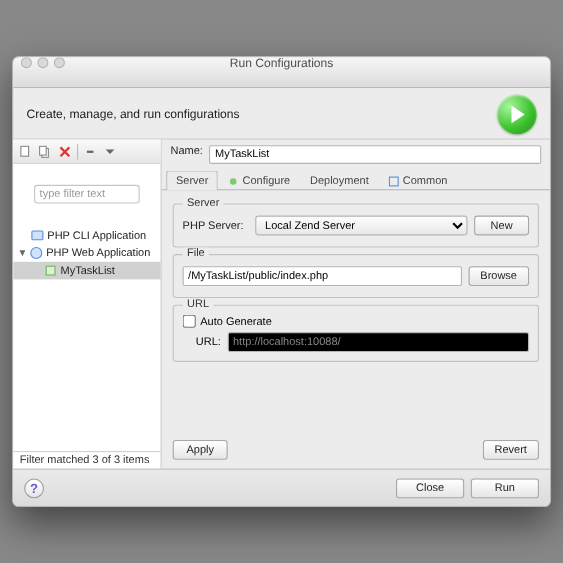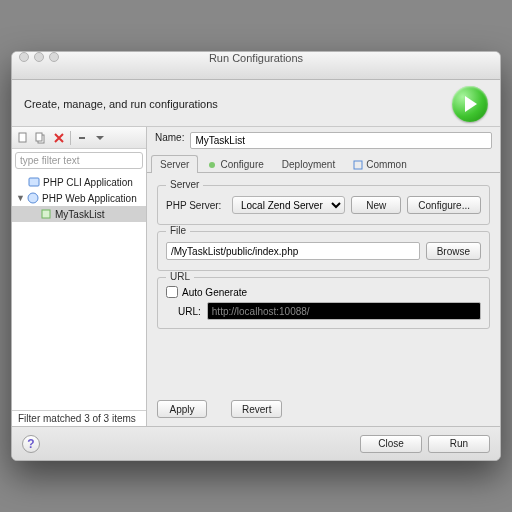--- a/index.html
+++ b/index.html
@@ -12,21 +12,21 @@
 .header{display:flex;align-items:center;justify-content:space-between;padding:6px 12px 4px;border-bottom:1px solid #c9c9c9}
 .header-title{font-size:11px;font-weight:normal;color:#222}
 .run-icon{width:36px;height:36px;border-radius:50%;background:radial-gradient(circle at 30% 30%,#a8f59e,#3fc42f 55%,#1d8f10);box-shadow:inset 0 1px 2px rgba(255,255,255,.6),0 1px 2px rgba(0,0,0,.3);position:relative}
 .run-icon::after{content:"";position:absolute;left:13px;top:10px;border-left:12px solid #fff;border-top:8px solid transparent;border-bottom:8px solid transparent}
 .body{flex:1;display:flex}
 .sidebar{width:135px;background:#fff;border-right:1px solid #c2c2c2;display:flex;flex-direction:column}
 .toolbar{height:22px;border-bottom:1px solid #cfcfcf;background:linear-gradient(#fafafa,#e5e5e5);display:flex;align-items:center;gap:4px;padding:0 4px}
 .tbtn{width:14px;height:14px;display:flex;align-items:center;justify-content:center;border-radius:2px}
 .tbtn svg{width:12px;height:12px}
 .tsep{width:1px;height:14px;background:#bdbdbd}
-.filter{margin:3px;padding:2px 4px;border:1px solid #c5c5c5;border-radius:3px;color:#999;font-size:10px;background:#fff}
+.filter{margin:19px;padding:2px 4px;border:1px solid #c5c5c5;border-radius:3px;color:#999;font-size:10px;background:#fff}
 .tree{flex:1;padding:2px 0;font-size:10px;color:#222}
 .node{display:flex;align-items:center;height:16px;padding-left:4px;gap:3px}
 .arrow{width:8px;text-align:center;color:#6a6a6a;font-size:9px}
 .node-icon{width:12px;height:12px;display:flex;align-items:center;justify-content:center}
 .sel{background:#d1d1d1}
 .indent1{padding-left:16px}
 .indent2{padding-left:28px}
 .content{flex:1;background:#ececec;display:flex;flex-direction:column}
 .namerow{display:flex;align-items:flex-start;gap:6px;padding:5px 8px}
 .namerow label{font-size:10px;color:#222}
@@ -42,21 +42,21 @@
 .row-label{width:60px;font-size:10px;color:#222}
 select{flex:1;height:18px;border:1px solid #b5b5b5;border-radius:3px;background:linear-gradient(#fdfdfd,#e8e8e8);font-size:10px;padding:0 4px}
 .btn{height:18px;padding:0 10px;border:1px solid #a8a8a8;border-radius:3px;background:linear-gradient(#fff,#e6e6e6);font-size:10px;color:#222;min-width:50px}
 .txt{flex:1;height:18px;border:1px solid #b5b5b5;border-radius:2px;padding:0 4px;font-size:10px;background:#fff}
 .txt[disabled]{background:#000000;color:#888}
 .chk{display:flex;align-items:center;gap:4px;font-size:10px;margin-bottom:4px}
 .chk input{width:12px;height:12px}
 .urlrow{display:flex;align-items:center;gap:6px;padding-left:12px}
 .urlrow .txt:first-of-type{flex:1.1}
 .urlrow .txt:last-of-type{flex:1}
-.panel-actions{display:flex;justify-content:flex-start;gap:24px;padding:4px 10px 8px}
+.panel-actions{display:flex;justify-content:space-between;gap:24px;padding:4px 10px 8px}
 .footer{height:34px;border-top:1px solid #bfbfbf;background:linear-gradient(#eaeaea,#dcdcdc);display:flex;align-items:center;justify-content:space-between;padding:0 10px}
 .help{width:18px;height:18px;border-radius:50%;border:1px solid #a0a0a0;background:linear-gradient(#fff,#e5e5e5);display:flex;align-items:center;justify-content:center;color:#6a5acd;font-weight:bold;font-size:12px}
 .footer-right{display:flex;gap:6px}
 .status{font-size:10px;color:#333;padding:2px 6px}
 .border-top{border-top:1px solid #d0d0d0}
 </style>
 </head>
 <body>
 
 <div class="window">
@@ -161,21 +161,20 @@
             <span>Common</span>
           </div>
       </div>
       <div class="panel">
         <div class="group">
           <span class="legend">Server</span>
           <div class="row">
             <span class="row-label">PHP Server:</span>
             <select><option>Local Zend Server</option></select>
             <button class="btn">New</button>
-            <button class="btn">Configure...</button>
           </div>
         </div>
         <div class="group">
           <span class="legend">File</span>
           <div class="row">
             <input class="txt" type="text" value="/MyTaskList/public/index.php" style="">
             <button class="btn">Browse</button>
           </div>
         </div>
         <div class="group">

